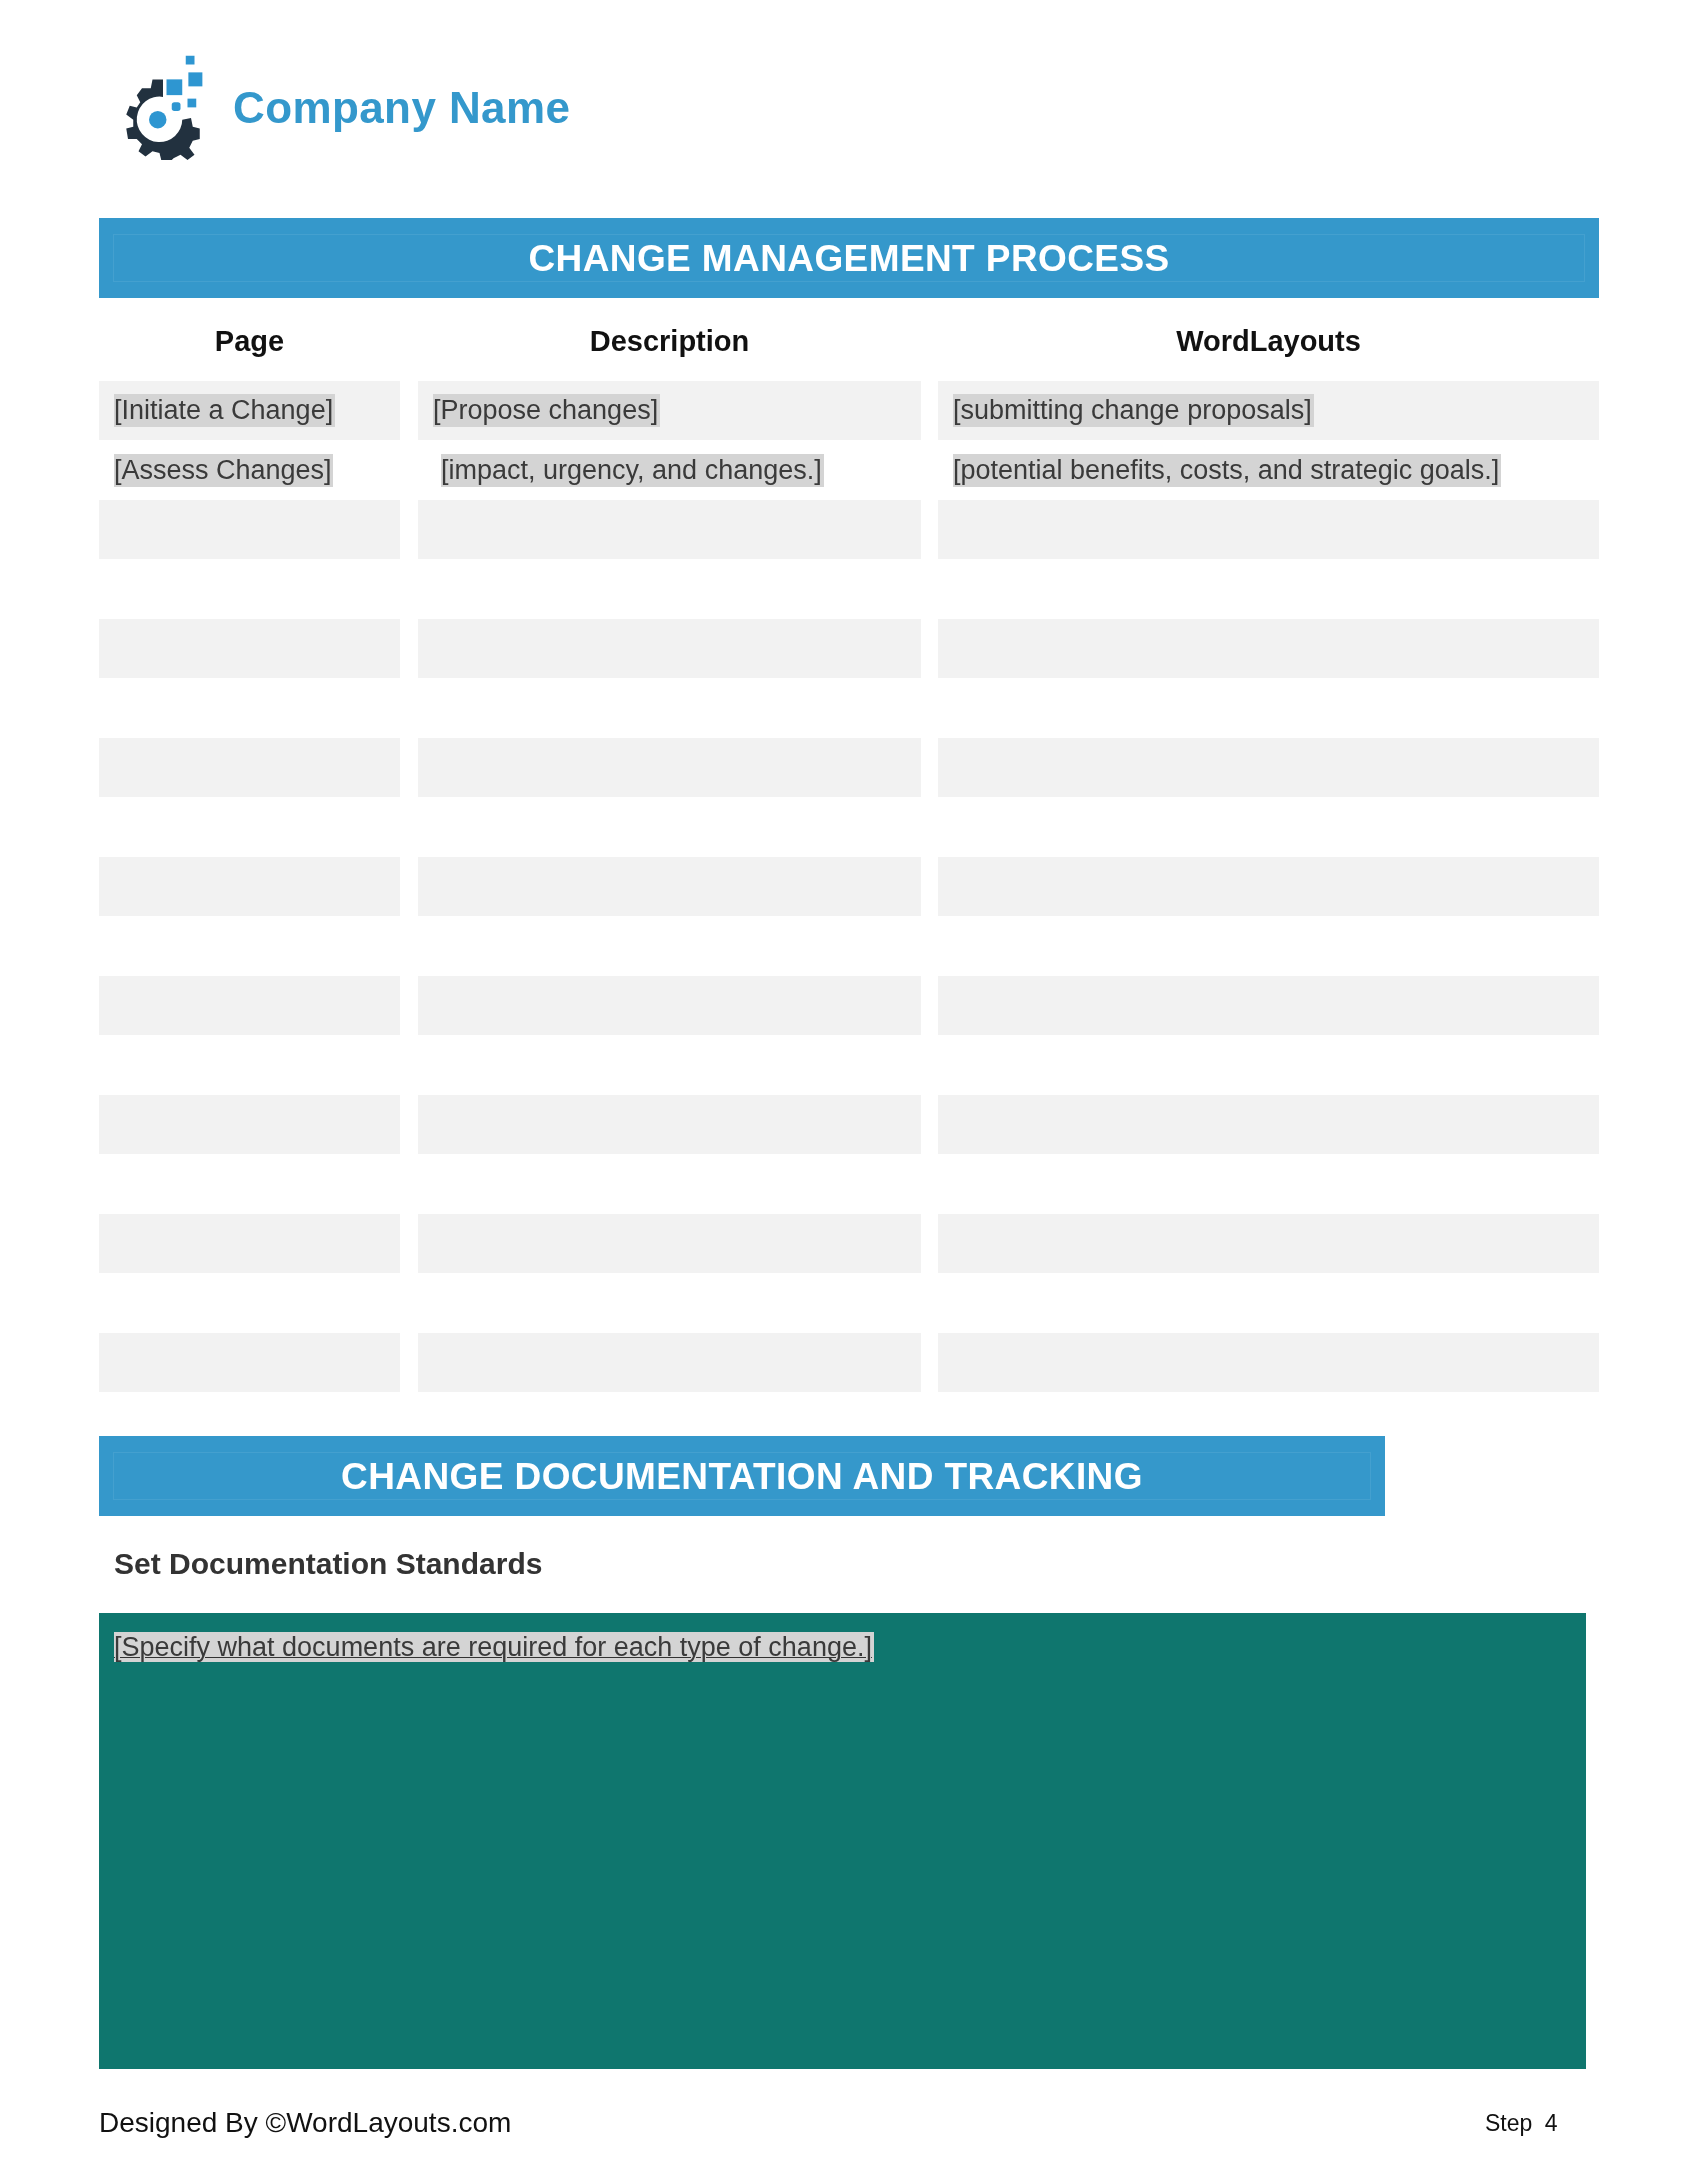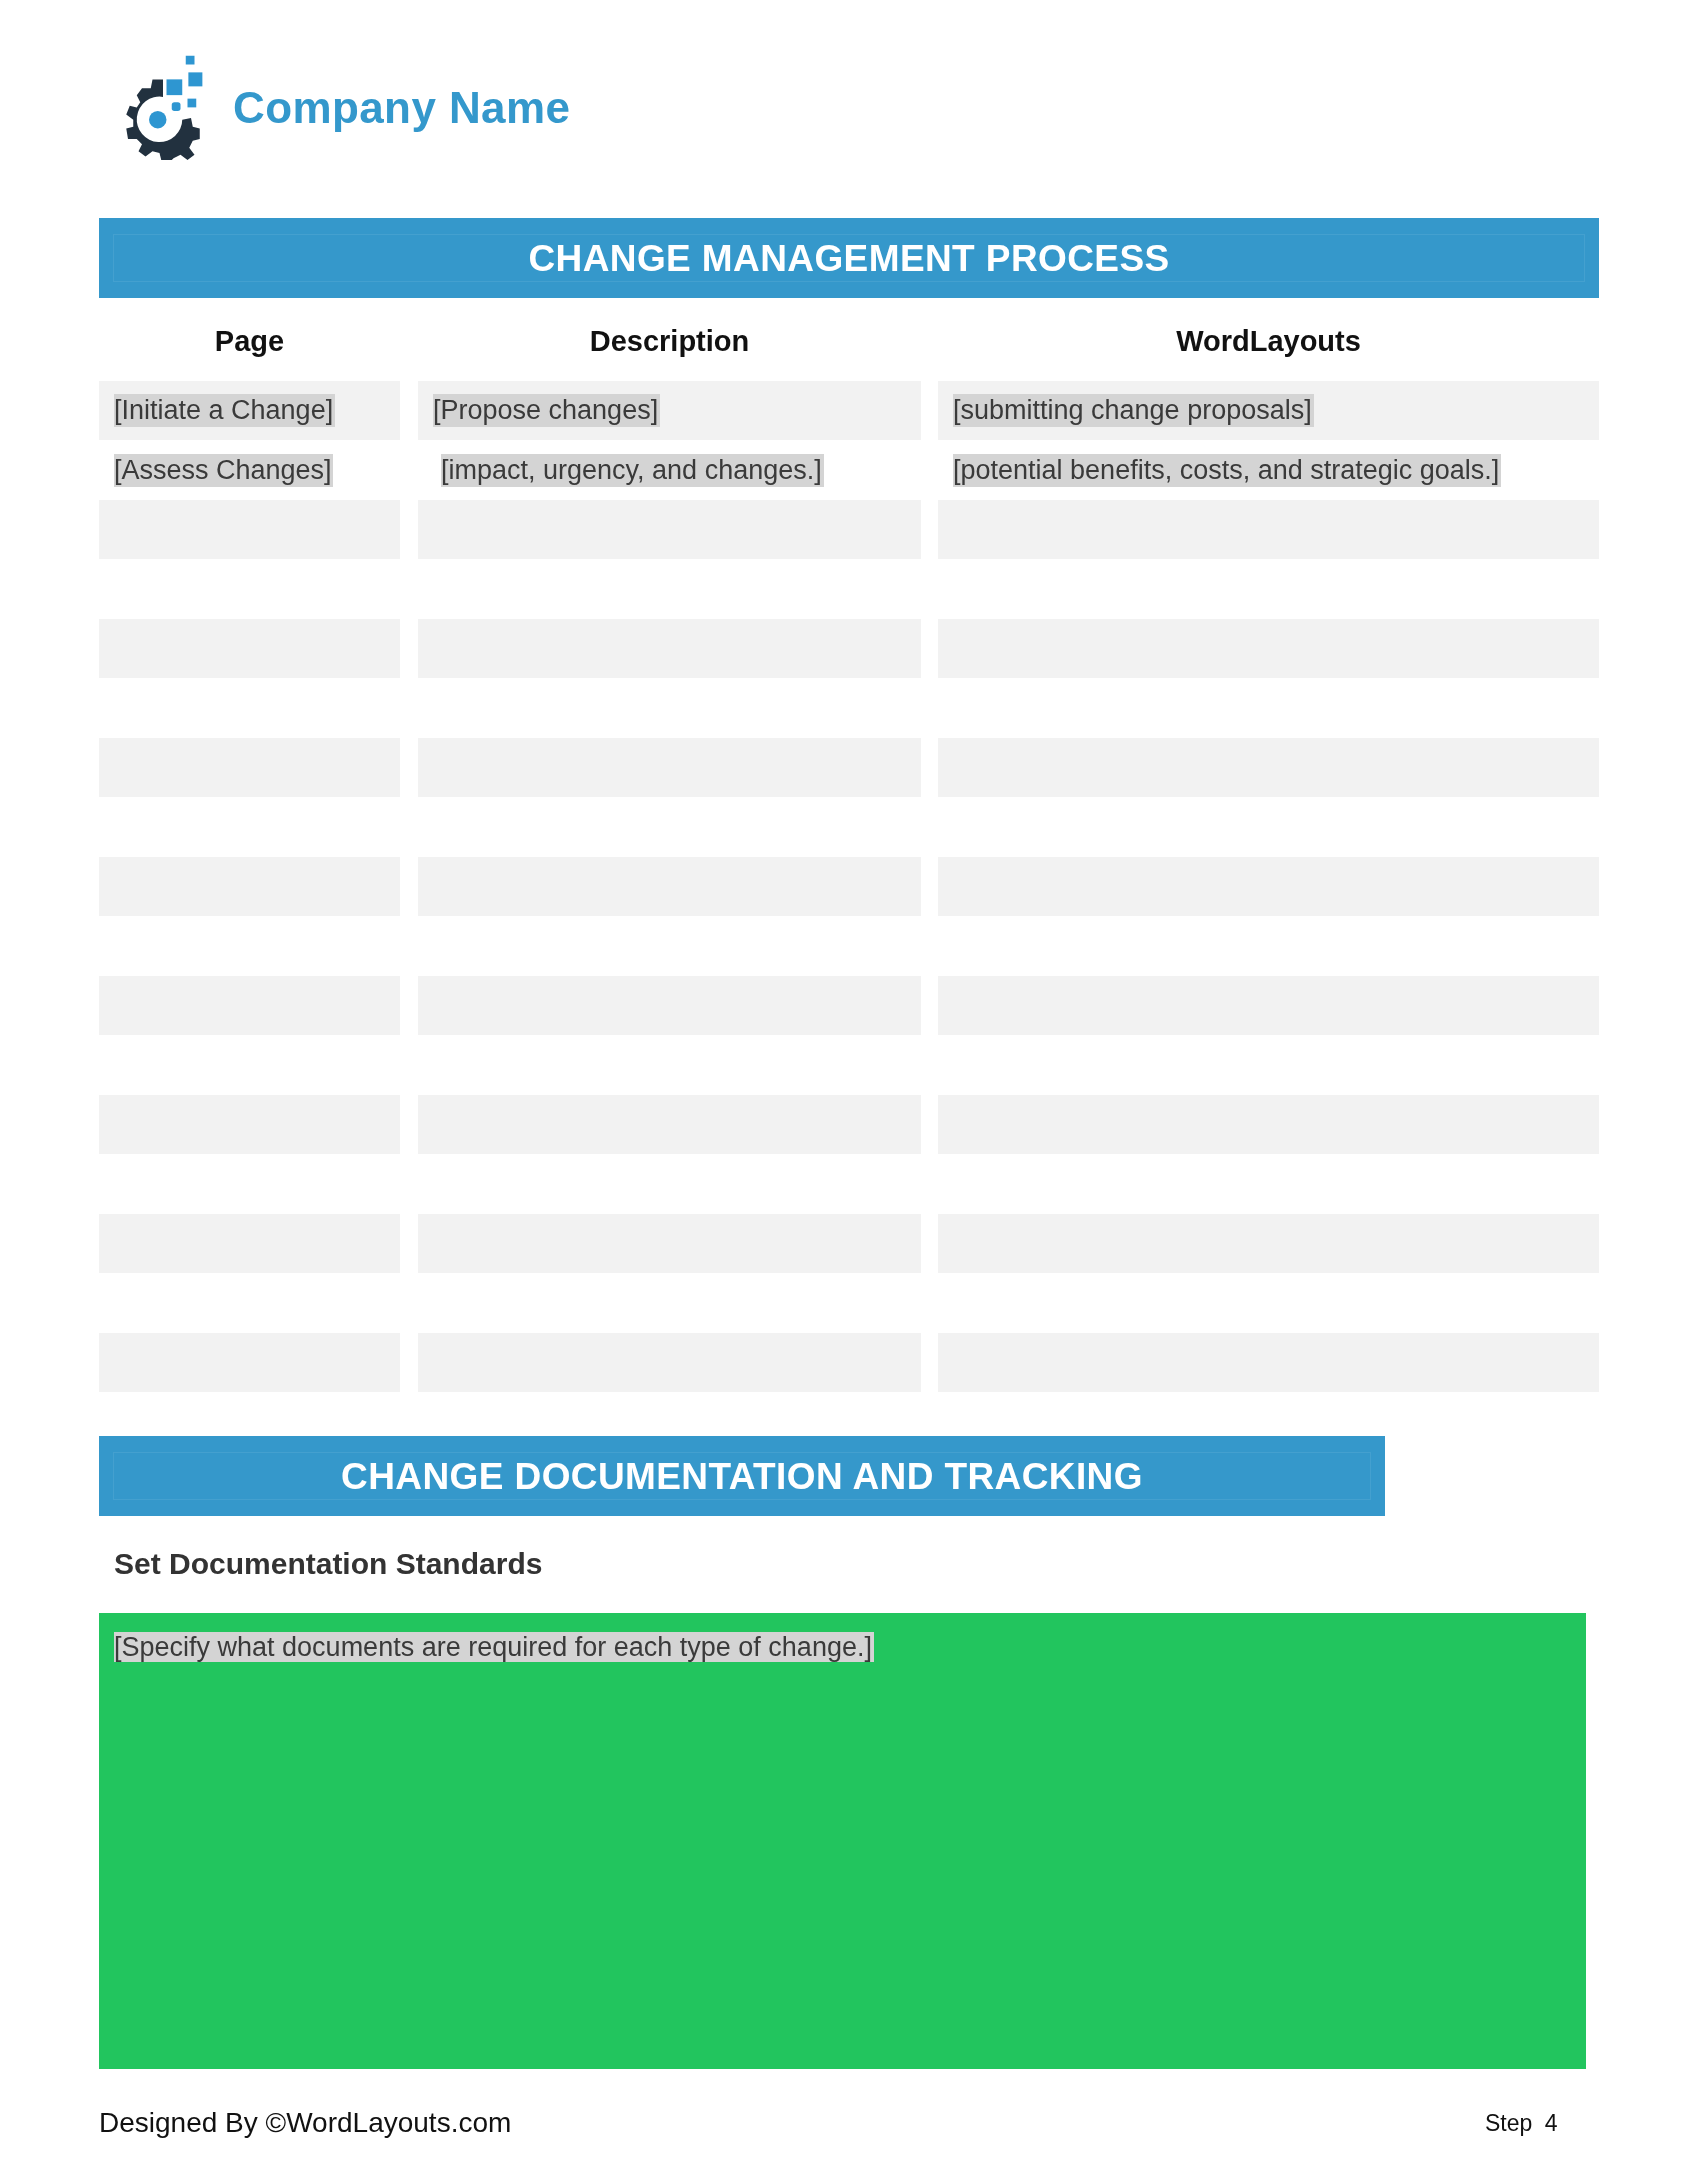--- a/index.html
+++ b/index.html
@@ -25,21 +25,21 @@
   .cell { position: absolute; height: 59px; box-sizing: border-box; padding-left: 15px;
           display: flex; align-items: center; }
   .cell.shaded { background: #f2f2f2; }
   .hl { background: #d4d4d4; color: #3a3a3a; font-size: 27px; line-height: 33px; white-space: nowrap;
         padding: 0 1.8px 0 0; }
 
   
   .sub-heading { position: absolute; left: 114px; top: 1541px; font-size: 30px; font-weight: bold;
                  color: #333333; line-height: 46px; white-space: nowrap; }
   .doc-box { position: absolute; left: 99px; top: 1613px; width: 1487px; height: 456px;
-             background: #22c55e; box-sizing: border-box; padding: 17.6px 0 0 15px; }
+             background: #0f766e; box-sizing: border-box; padding: 17.6px 0 0 15px; text-decoration: underline; }
 
   
   .footer-left { position: absolute; left: 99px; top: 2107px; font-size: 28px; color: #111111;
                  white-space: nowrap; line-height: 32px; }
   .footer-right { position: absolute; left: 1485px; top: 2107px; font-size: 23px; color: #111111;
                   white-space: nowrap; line-height: 32px; }
   .footer-right .num { margin-left: 12.3px; }
 </style>
 </head>
 <body>

